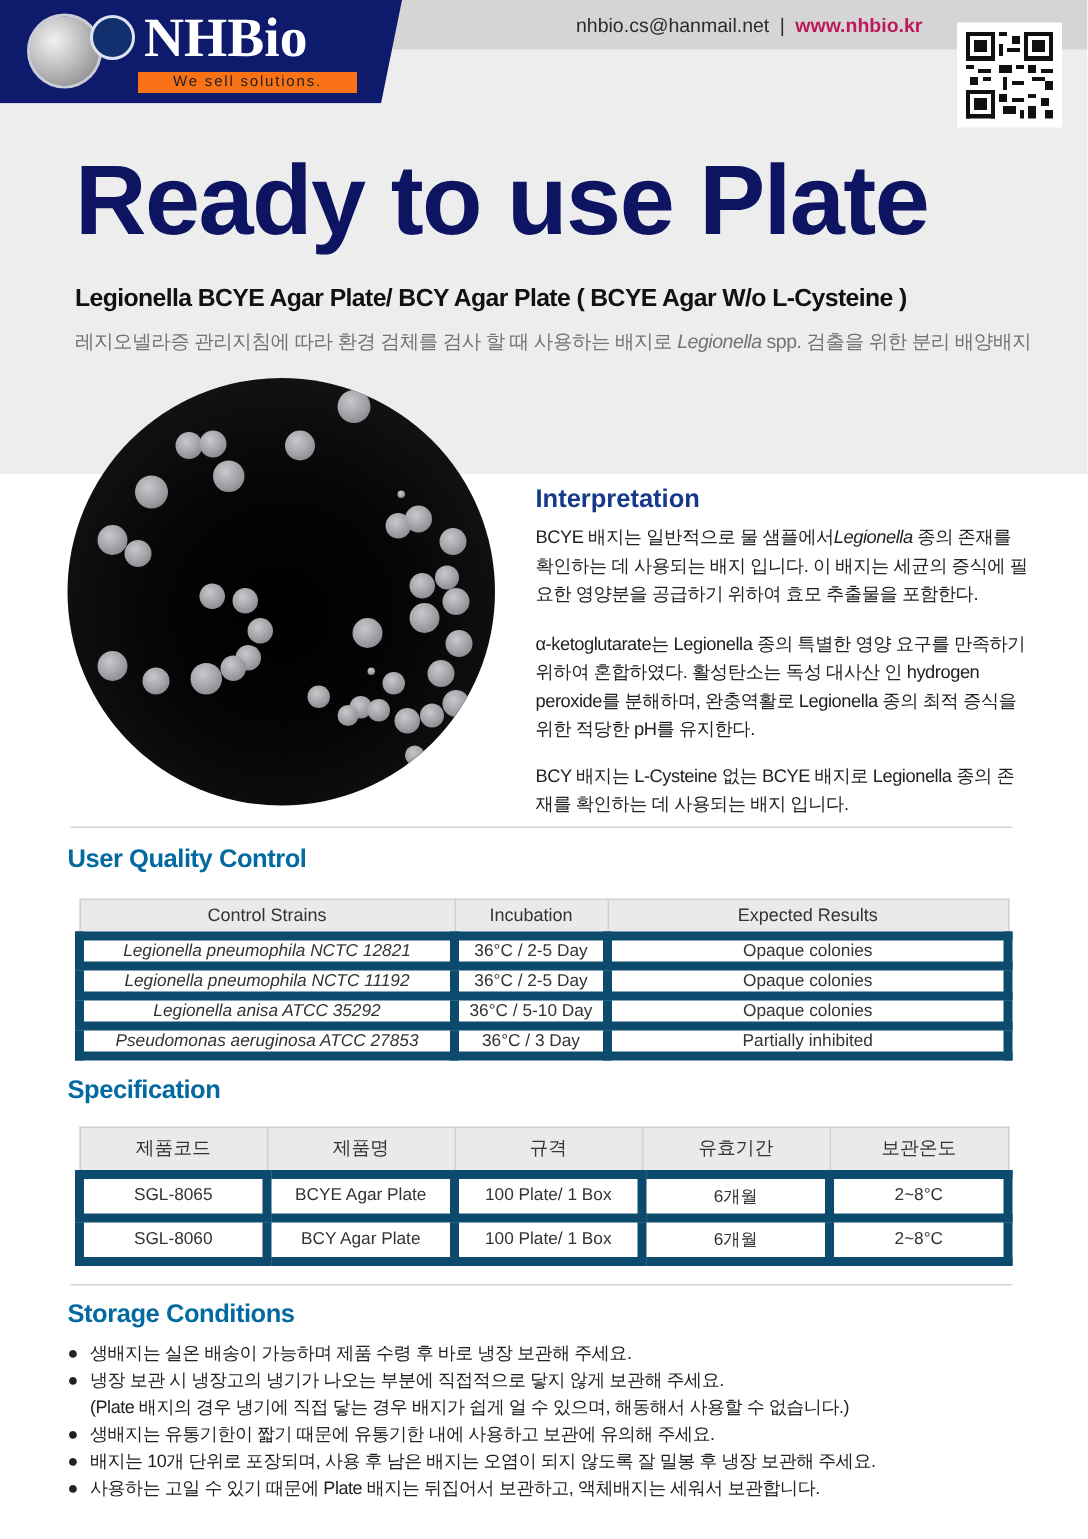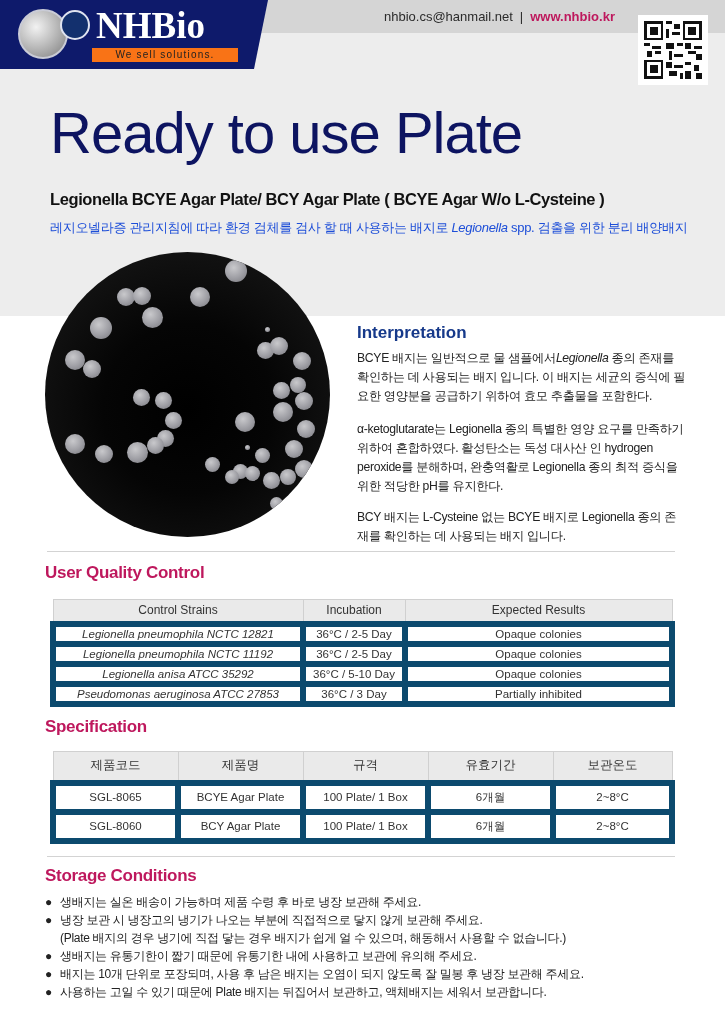--- a/index.html
+++ b/index.html
@@ -19,43 +19,43 @@
   .logo-text { position: absolute; left: 96px; top: 4px; font-family: "Liberation Serif", "DejaVu Serif", serif;
                font-weight: bold; font-size: 37px; color: #ffffff; letter-spacing: 0px; line-height: 44px; }
   .logo-tag { position: absolute; left: 92px; top: 48px; width: 146px; height: 14px; background: #f97316;
               font-size: 10px; color: #222; text-align: center; line-height: 14px; letter-spacing: 1.2px; }
   .contact { position: absolute; left: 384px; top: 9px; font-size: 13px; color: #2b2b2b; }
   .contact .sep { margin: 0 7px; }
   .contact b { font-weight: bold; color: #be185d; }
   .qr { position: absolute; left: 638px; top: 15px; width: 70px; height: 70px; background: #fff; padding: 6px; }
   .qr svg { width: 58px; height: 58px; display: block; }
 
-  .title { position: absolute; left: 50px; top: 100px; font-size: 58px; font-weight: 400; color: #0d1461;
+  .title { position: absolute; left: 50px; top: 100px; font-size: 66px; font-weight: 700; color: #0d1461;
            letter-spacing: -1px; line-height: 66px; font-family: "Liberation Sans", "DejaVu Sans", sans-serif; }
   .subtitle { position: absolute; left: 50px; top: 190px; font-size: 16.5px; font-weight: bold; color: #111;
               letter-spacing: -0.4px; }
-  .desc { position: absolute; left: 50px; top: 219px; font-size: 13px; color: #1d4ed8; letter-spacing: -0.3px; }
+  .desc { position: absolute; left: 50px; top: 219px; font-size: 13px; color: #737373; letter-spacing: -0.3px; }
   .desc i { font-style: italic; }
 
   
   .plate { position: absolute; left: 45px; top: 252px; width: 285px; height: 285px; border-radius: 50%;
            background: radial-gradient(circle at 50% 55%, #000 0%, #050505 40%, #141414 80%, #1c1c1c 100%);
            overflow: hidden; }
   .colony { position: absolute; border-radius: 50%;
             background: radial-gradient(circle at 40% 35%, #c9c9cc 0%, #9d9da3 55%, #77777c 100%); }
 
   
   .interp-h { position: absolute; left: 357px; top: 323px; font-size: 17px; font-weight: bold; color: #16398a; }
   .interp p { position: absolute; left: 357px; font-size: 12.2px; line-height: 19px; color: #222; width: 330px;
               letter-spacing: -0.3px; }
   .interp i { font-style: italic; }
 
   .hr { position: absolute; left: 47px; width: 628px; height: 1px; background: #d3d3d3; }
 
-  .sec-h { position: absolute; left: 45px; font-size: 17px; font-weight: bold; color: #be185d; letter-spacing: -0.3px; }
+  .sec-h { position: absolute; left: 45px; font-size: 17px; font-weight: bold; color: #0369a1; letter-spacing: -0.3px; }
 
   table { position: absolute; border-collapse: collapse; font-size: 11.5px; color: #333; }
   table th { background: #eaeaea; font-weight: normal; color: #333; border: 1px solid #d0d0d0; }
   table td { border: 6px solid #0c4a6e; text-align: center; }
   .qc { left: 50px; top: 599px; width: 625px; }
   .qc th { height: 24px; font-size: 12px; margin-left: 40px; }
   .qc td { height: 20px; }
   .qc td.strain { font-style: italic; }
   .spec { left: 50px; top: 751px; width: 625px; }
   .spec th { height: 31px; font-size: 12.5px; margin-left: 18px; }

